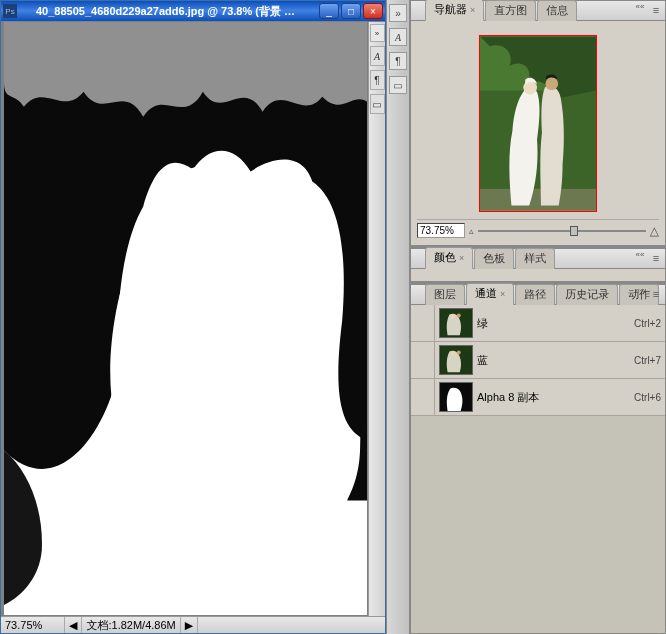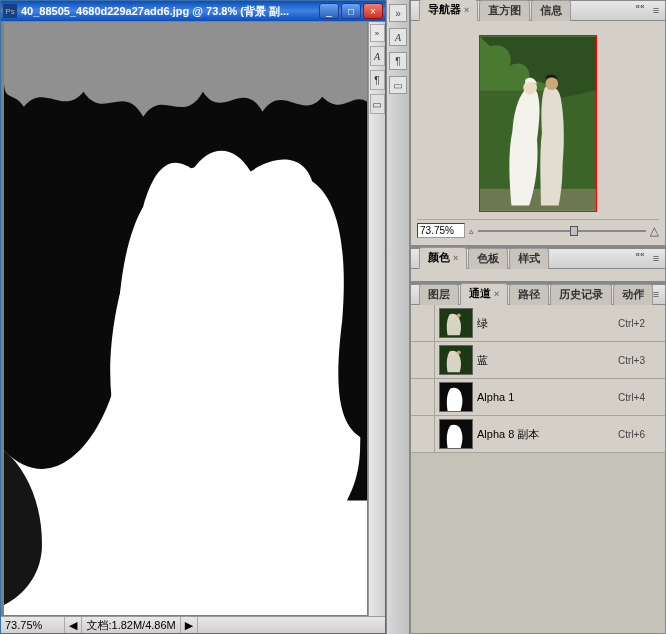--- a/index.html
+++ b/index.html
@@ -1,20 +1,20 @@
 <!DOCTYPE html>
 <html><head>
 <meta charset="utf-8">
 <style>
 * { margin: 0; padding: 0; box-sizing: border-box; font-family: "Microsoft YaHei", "SimSun", sans-serif; font-size: 11px; }
 body { background: #888; width: 666px; height: 634px; overflow: hidden; position: relative; }
 
 
 .doc-window { position: absolute; left: 0; top: 0; width: 386px; height: 634px; background: #808080; border: 1px solid #3a6ea5; }
-.doc-titlebar { height: 20px; background: linear-gradient(to bottom, #0a4ebc, #4082e2 48%, #0a4ebc); display: flex; align-items: center; color: #fff; padding: 0 2px; }
+.doc-titlebar { height: 20px; background: linear-gradient(to bottom, #0a4ebc, #4082e2 48%, #0a4ebc); display: flex; align-items: center; color: #fff; padding: 0 2px; gap: 15px; }
 .doc-titlebar .ps-icon { width: 14px; height: 14px; background: #1a3f7a; margin-right: 4px; display: flex; align-items: center; justify-content: center; font-size: 8px; color: #9bc; }
 .doc-titlebar .title { flex: 1; white-space: nowrap; overflow: hidden; text-overflow: ellipsis; font-size: 11px; font-weight: bold; }
 .win-btns { display: flex; gap: 2px; }
 .win-btn { width: 20px; height: 16px; background: linear-gradient(to bottom, #6da3f0, #2a60c0); border: 1px solid #1a4090; border-radius: 3px; display: flex; align-items: center; justify-content: center; color: #fff; font-size: 10px; cursor: pointer; }
 .win-btn.close { background: linear-gradient(to bottom, #f08070, #d03020); border-color: #901010; }
 
 .doc-canvas { position: absolute; left: 3px; top: 21px; right: 18px; bottom: 18px; background: #fff; overflow: hidden; }
 .canvas-content { width: 100%; height: 100%; position: relative; background: #fff; }
 .mask-bg { position: absolute; inset: 0; }
 .mask-bg svg { width: 100%; height: 100%; display: block; }
@@ -26,21 +26,21 @@
 .doc-statusbar { position: absolute; left: 0; bottom: 0; right: 0; height: 17px; background: linear-gradient(to bottom, #e8e8e8, #d0d0d0); border-top: 1px solid #999; display: flex; align-items: center; font-size: 10px; color: #000; }
 .status-seg { padding: 0 4px; border-right: 1px solid #aaa; height: 100%; display: flex; align-items: center; }
 .status-seg.zoom { width: 64px; }
 
 
 .right-area { position: absolute; left: 410px; top: 0; right: 0; bottom: 0; }
 .gap-bar { position: absolute; left: 386px; top: 0; width: 24px; height: 634px; background: linear-gradient(to right, #d8d8d8, #c0c0c0); border-left: 1px solid #888; border-right: 1px solid #888; }
 .gap-icon { width: 18px; height: 18px; margin: 4px auto 6px; background: #e4e4e4; border: 1px solid #999; display: flex; align-items: center; justify-content: center; font-size: 10px; color: #444; }
 
 .panel-group { background: #d4d0c8; border: 1px solid #888; margin-bottom: 2px; }
-.panel-tabs { height: 20px; background: linear-gradient(to bottom, #e8e8e8, #cfcfcf); display: flex; align-items: flex-end; padding-left: 8px; border-bottom: 1px solid #888; position: relative; font-weight: bold; }
+.panel-tabs { height: 20px; background: linear-gradient(to bottom, #e8e8e8, #cfcfcf); display: flex; align-items: flex-end; padding-left: 14px; border-bottom: 1px solid #888; position: relative; }
 .panel-tab { padding: 2px 8px 3px; background: #c8c4bc; border: 1px solid #999; border-bottom: none; margin-right: 1px; font-size: 11px; color: #333; cursor: pointer; border-radius: 3px 3px 0 0; position: relative; top: 1px; }
 .panel-tab.active { background: #d4d0c8; color: #000; border-bottom: 1px solid #d4d0c8; }
 .panel-tab .x { margin-left: 3px; color: #777; font-size: 9px; }
 .panel-menu-btn { position: absolute; right: 2px; top: 2px; width: 14px; height: 14px; display: flex; align-items: center; justify-content: center; color: #555; cursor: pointer; }
 .panel-collapse-btn { position: absolute; right: 18px; top: 1px; width: 14px; height: 8px; display: flex; align-items: center; justify-content: center; color: #555; cursor: pointer; font-size: 8px; }
 
 
 .nav-panel { height: 246px; }
 .nav-body { padding: 6px; display: flex; flex-direction: column; height: calc(100% - 20px); }
 .nav-preview-wrap { flex: 1; display: flex; align-items: center; justify-content: center; background: #d4d0c8; }
@@ -60,21 +60,21 @@
 .channels-panel { height: 350px; border-radius: 8px; }
 .channels-body { height: calc(100% - 20px); background: #c5c2b8; overflow: auto; }
 .channel-row { height: 37px; display: flex; align-items: center; border-bottom: 1px solid #a8a49a; background: #d4d0c8; }
 .channel-row.selected { background: #3068c8; color: #fff; }
 .channel-row.selected .ch-shortcut { color: #e8e8f0; }
 .ch-vis { width: 24px; height: 100%; display: flex; align-items: center; justify-content: center; border-right: 1px solid #a8a49a; cursor: pointer; }
 .ch-eye { width: 12px; height: 12px; }
 .ch-thumb { width: 34px; height: 30px; margin: 0 4px; border: 1px solid #666; background: #222; position: relative; overflow: hidden; }
 .ch-thumb svg { width: 100%; height: 100%; display: block; }
 .ch-name { flex: 1; font-size: 11px; }
-.ch-shortcut { width: 48px; text-align: right; padding-right: 20px; font-size: 10px; color: #444; }
+.ch-shortcut { width: 48px; text-align: right; padding-right: 4px; font-size: 10px; color: #444; }
 </style>
 </head>
 <body>
 
 <div class="doc-window">
   <div class="doc-titlebar">
     <div class="ps-icon">Ps</div>
     <div class="title">40_88505_4680d229a27add6.jpg @ 73.8% (背景 副...</div>
     <div class="win-btns">
       <div class="win-btn">_</div>
@@ -207,40 +207,29 @@
           <div class="ch-vis"></div>
           <div class="ch-thumb">
             <svg viewBox="0 0 34 30">
               <rect width="34" height="30" fill="#1c3814"></rect>
               <path d="M10 6 C13 4 18 5 20 9 C23 15 23 22 21 28 L8 28 C7 22 6 14 10 6 Z" fill="#d8d4c4"></path>
               <circle cx="14" cy="8" r="2.3" fill="#e4d8b8"></circle>
               <circle cx="20" cy="7" r="2.1" fill="#c8a070"></circle>
             </svg>
           </div>
           <div class="ch-name">蓝</div>
-          <div class="ch-shortcut">Ctrl+3</div>
+          <div class="ch-shortcut">Ctrl+7</div>
         </div>
         <div class="channel-row">
           <div class="ch-vis"></div>
           <div class="ch-thumb">
             <svg viewBox="0 0 34 30">
               <rect width="34" height="30" fill="#0a0a0a"></rect>
               <path d="M11 6 C14 4 20 5 22 10 C25 17 24 24 22 30 L8 30 C7 23 6 13 11 6 Z" fill="#fff"></path>
             </svg>
           </div>
-          <div class="ch-name">Alpha 1</div>
-          <div class="ch-shortcut">Ctrl+4</div>
-        </div>
-        <div class="channel-row">
-          <div class="ch-vis"></div>
-          <div class="ch-thumb">
-            <svg viewBox="0 0 34 30">
-              <rect width="34" height="30" fill="#0a0a0a"></rect>
-              <path d="M11 6 C14 4 20 5 22 10 C25 17 24 24 22 30 L8 30 C7 23 6 13 11 6 Z" fill="#fff"></path>
-            </svg>
-          </div>
           <div class="ch-name">Alpha 8 副本</div>
           <div class="ch-shortcut">Ctrl+6</div>
         </div>
       </div>
   </div>
 
 </div>
 
 </body></html>

